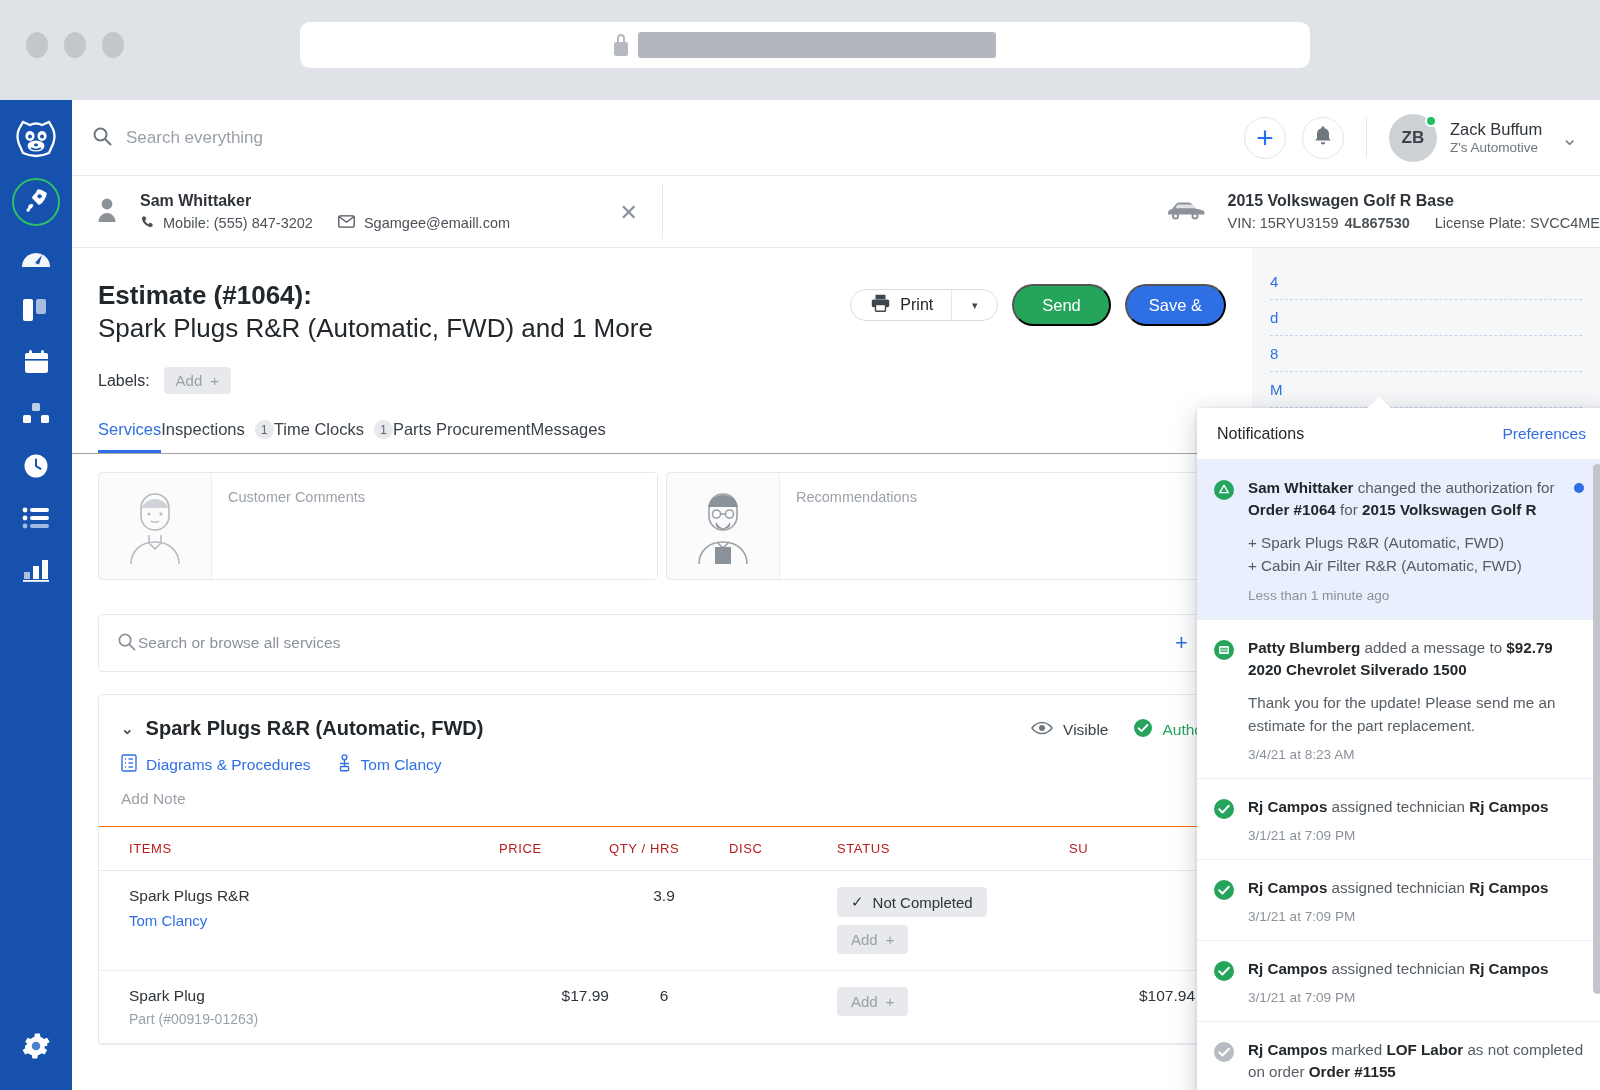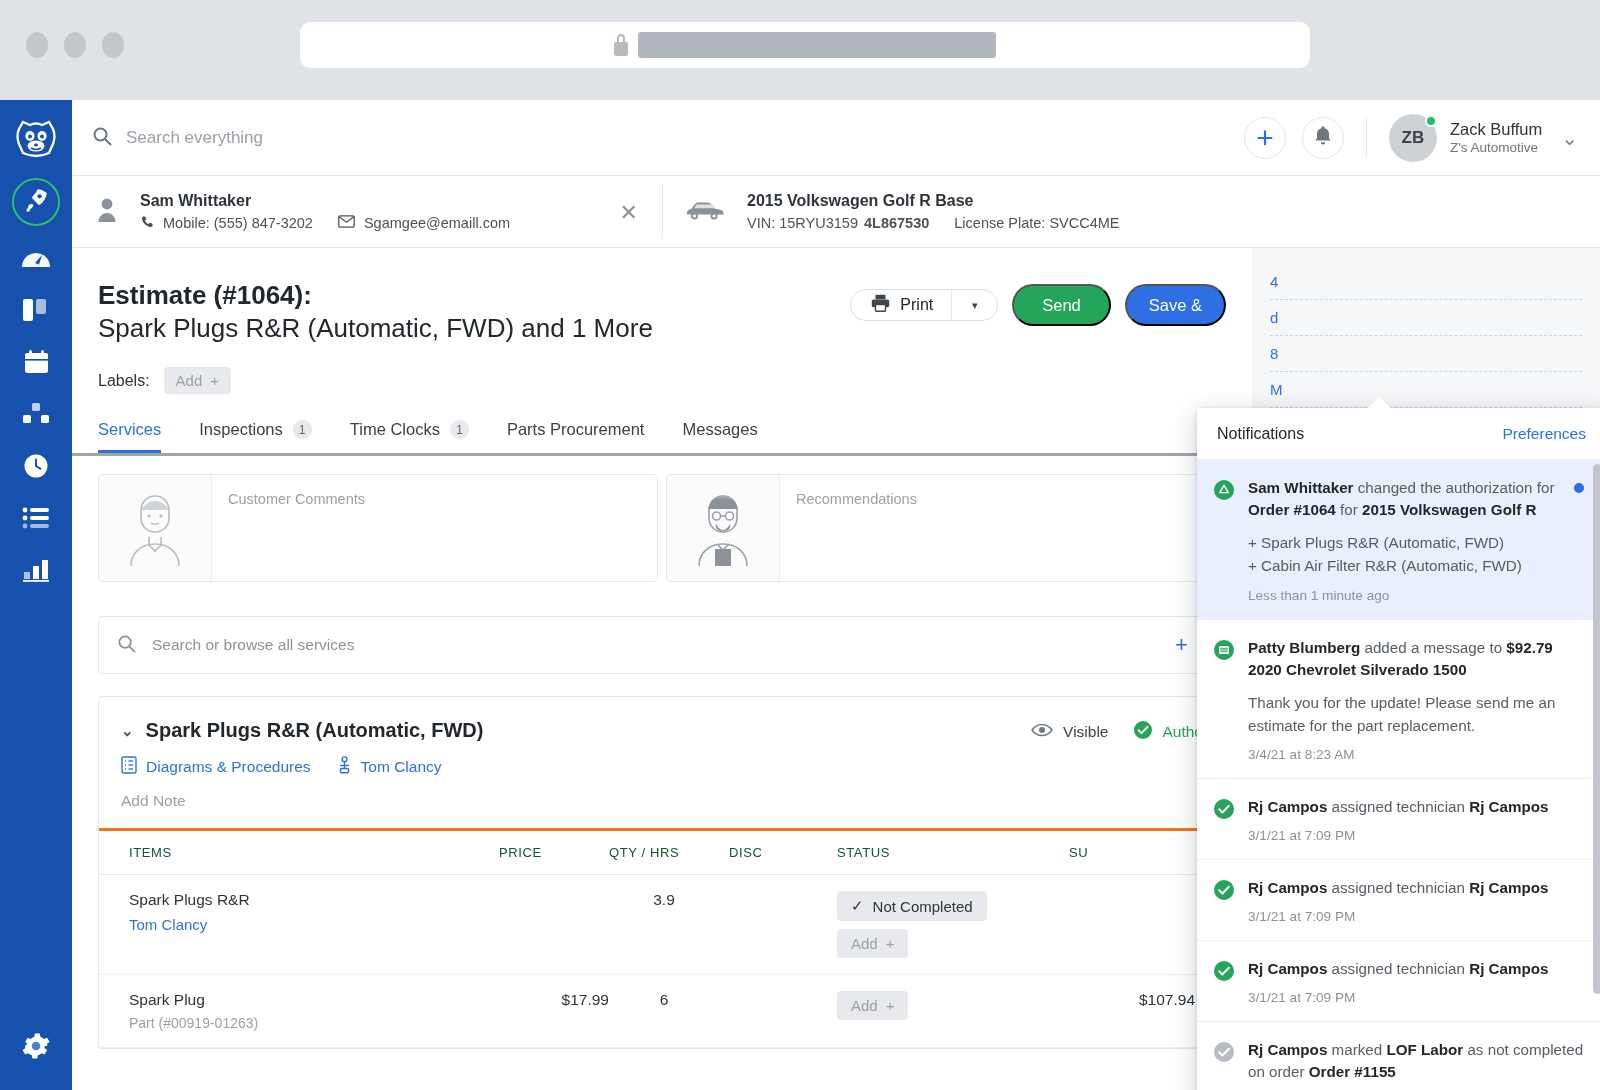--- a/index.html
+++ b/index.html
@@ -84,21 +84,21 @@
   
   #context-strip {
     position: absolute; left: 72px; top: 76px; width: 1528px; height: 72px;
     background: #fff; border-bottom: 1px solid #e6e8ec; display: flex; align-items: stretch;
   }
   #customer-block { width: 590px; display: flex; align-items: center; padding-left: 24px; position: relative; }
   #customer-close { position: absolute; right: 24px; top: 24px; color: #8b9299; font-size: 22px; }
   .ctx-name { font-size: 16px; font-weight: 600; color: #2e3439; }
   .ctx-sub { font-size: 14.5px; color: #4b5258; margin-top: 5px; display: flex; align-items: center; gap: 9px; }
   #ctx-divider { width: 1px; background: #e6e8ec; margin: 8px 0; }
-  #vehicle-block { flex: 1; display: flex; align-items: center; padding-left: 22px; }
+  #vehicle-block { flex: 1; display: flex; align-items: center; padding-left: 22px; justify-content: flex-end; }
 
   
   #page { position: absolute; left: 72px; top: 148px; width: 1528px; height: 854px; overflow: hidden; }
   #main-col { position: absolute; left: 0; top: 0; width: 1180px; height: 854px; background: #ffffff; }
 
   #est-header { display: flex; align-items: flex-start; padding: 32px 26px 0 26px; }
   #est-title { flex: 1; display: flex; align-items: baseline; flex-wrap: wrap; max-width: 760px; }
   #est-prefix { font-size: 26px; font-weight: 700; color: #22272b; margin-right: 12px; }
   #est-name { font-size: 26px; color: #22272b; line-height: 1.32; font-weight: 400; }
   #est-actions { display: flex; align-items: center; gap: 14px; padding-top: 4px; }
@@ -107,53 +107,53 @@
   }
   #print-main { display: flex; align-items: center; gap: 10px; padding: 0 18px 0 20px; font-size: 16px; color: #22272b; }
   #print-caret { width: 46px; border-left: 1px solid #e2e5e9; display: flex; align-items: center; justify-content: center; color: #3e454b; font-size: 11px; }
   #send-btn { height: 42px; padding: 0 28px; border-radius: 21px; background: #25a55c; color: #fff; font-size: 16.5px; display: flex; align-items: center; }
   #save-btn { height: 42px; padding: 0 22px; border-radius: 21px; background: #2f6fe4; color: #fff; font-size: 16.5px; display: flex; align-items: center; white-space: nowrap; }
 
   #labels-row { display: flex; align-items: center; gap: 14px; padding: 22px 0 0 26px; }
   #labels-label { font-size: 16px; color: #2e3439; }
   #labels-add { background: #e7e9ec; color: #9aa1a8; font-size: 15px; border-radius: 4px; padding: 5px 12px; display: flex; gap: 8px; }
 
-  #tabs { display: flex; align-items: flex-end; gap: 38px; padding: 26px 26px 0 26px; border-bottom: 3px solid #a3a3a3; }
+  #tabs { display: flex; align-items: flex-end; padding: 26px 26px 0 26px; border-bottom: 1px solid #a3a3a3; }
   .tab { padding-bottom: 14px; font-size: 16.5px; color: #3b424a; display: flex; align-items: center; gap: 10px; }
   .tab.active { color: #2f6fe4; box-shadow: inset 0 -3px 0 0 #2f6fe4; }
   .tab-badge { background: #e7e9ec; color: #636a72; font-size: 12.5px; border-radius: 9px; min-width: 19px; height: 19px; display: flex; align-items: center; justify-content: center; padding: 0 6px; }
 
   #notes-row { display: flex; gap: 8px; padding: 18px 26px 0 26px; }
   .note-card { flex: 1; display: flex; border: 1px solid #e6e8ec; border-radius: 4px; background: #fbfbfc; height: 108px; }
   .note-avatar { width: 112px; display: flex; align-items: center; justify-content: center; }
   .note-field { flex: 1; background: #fff; border-left: 1px solid #eceef1; padding: 16px 16px; font-size: 14.5px; color: #9aa1a8; }
 
   #service-search {
     margin: 34px 26px 4px 26px; height: 58px; border: 1px solid #e6e8ec; border-radius: 4px;
-    background: #fff; display: flex; align-items: center; padding: 0 18px; gap: 16px;
+    background: #fff; display: flex; align-items: center; padding: 0 18px; gap: 2px;
   }
   #service-search .ph { flex: 1; font-size: 15.5px; color: #8b9299; }
   #service-add { color: #2f6fe4; font-size: 15.5px; display: flex; align-items: center; gap: 8px; white-space: nowrap; }
 
   #service-card { margin: 22px 26px 0 26px; border: 1px solid #e6e8ec; border-radius: 4px; background: #fff; }
   #service-head { padding: 22px 22px 0 22px; position: relative; }
   #service-title { display: flex; align-items: center; gap: 12px; font-size: 20px; font-weight: 600; color: #22272b; }
   #service-chevron { color: #4b5258; font-size: 15px; }
   #service-flags { position: absolute; right: 22px; top: 24px; display: flex; align-items: center; gap: 26px; }
   .flag { display: flex; align-items: center; gap: 10px; font-size: 15.5px; }
   #flag-visible { color: #3b424a; }
   #flag-auth { color: #25a55c; }
   #service-links { display: flex; align-items: center; gap: 26px; padding: 14px 22px 0 22px; }
   .svc-link { display: flex; align-items: center; gap: 9px; color: #2f6fe4; font-size: 15.5px; }
   #add-note { padding: 14px 22px 18px 22px; color: #9aa1a8; font-size: 15.5px; }
 
   table#items { width: 100%; border-collapse: collapse; }
   table#items th {
     text-align: left; font-size: 13px; font-weight: 400; letter-spacing: 0.6px;
-    color: #14532d; padding: 14px 0; border-top: 3px solid #f97316; border-bottom: 1px solid #e6e8ec;
+    color: #b91c1c; padding: 14px 0; border-top: 1px solid #f97316; border-bottom: 1px solid #e6e8ec;
   }
   table#items td { padding: 16px 0; border-bottom: 1px solid #eceef1; vertical-align: top; font-size: 15.5px; color: #2e3439; }
   .c-item { padding-left: 30px !important; width: 400px; }
   .c-price { width: 110px; text-align: right; }
   .c-qty { width: 110px; text-align: center; }
   .c-disc { width: 90px; text-align: left; padding-left: 10px !important; }
   .c-status { width: 260px; padding-left: 28px !important; }
   .c-sub { text-align: right; padding-right: 30px !important; }
   .item-sub { font-size: 14px; color: #9aa1a8; margin-top: 6px; }
   .item-tech { font-size: 15px; color: #2f6fe4; margin-top: 7px; }

